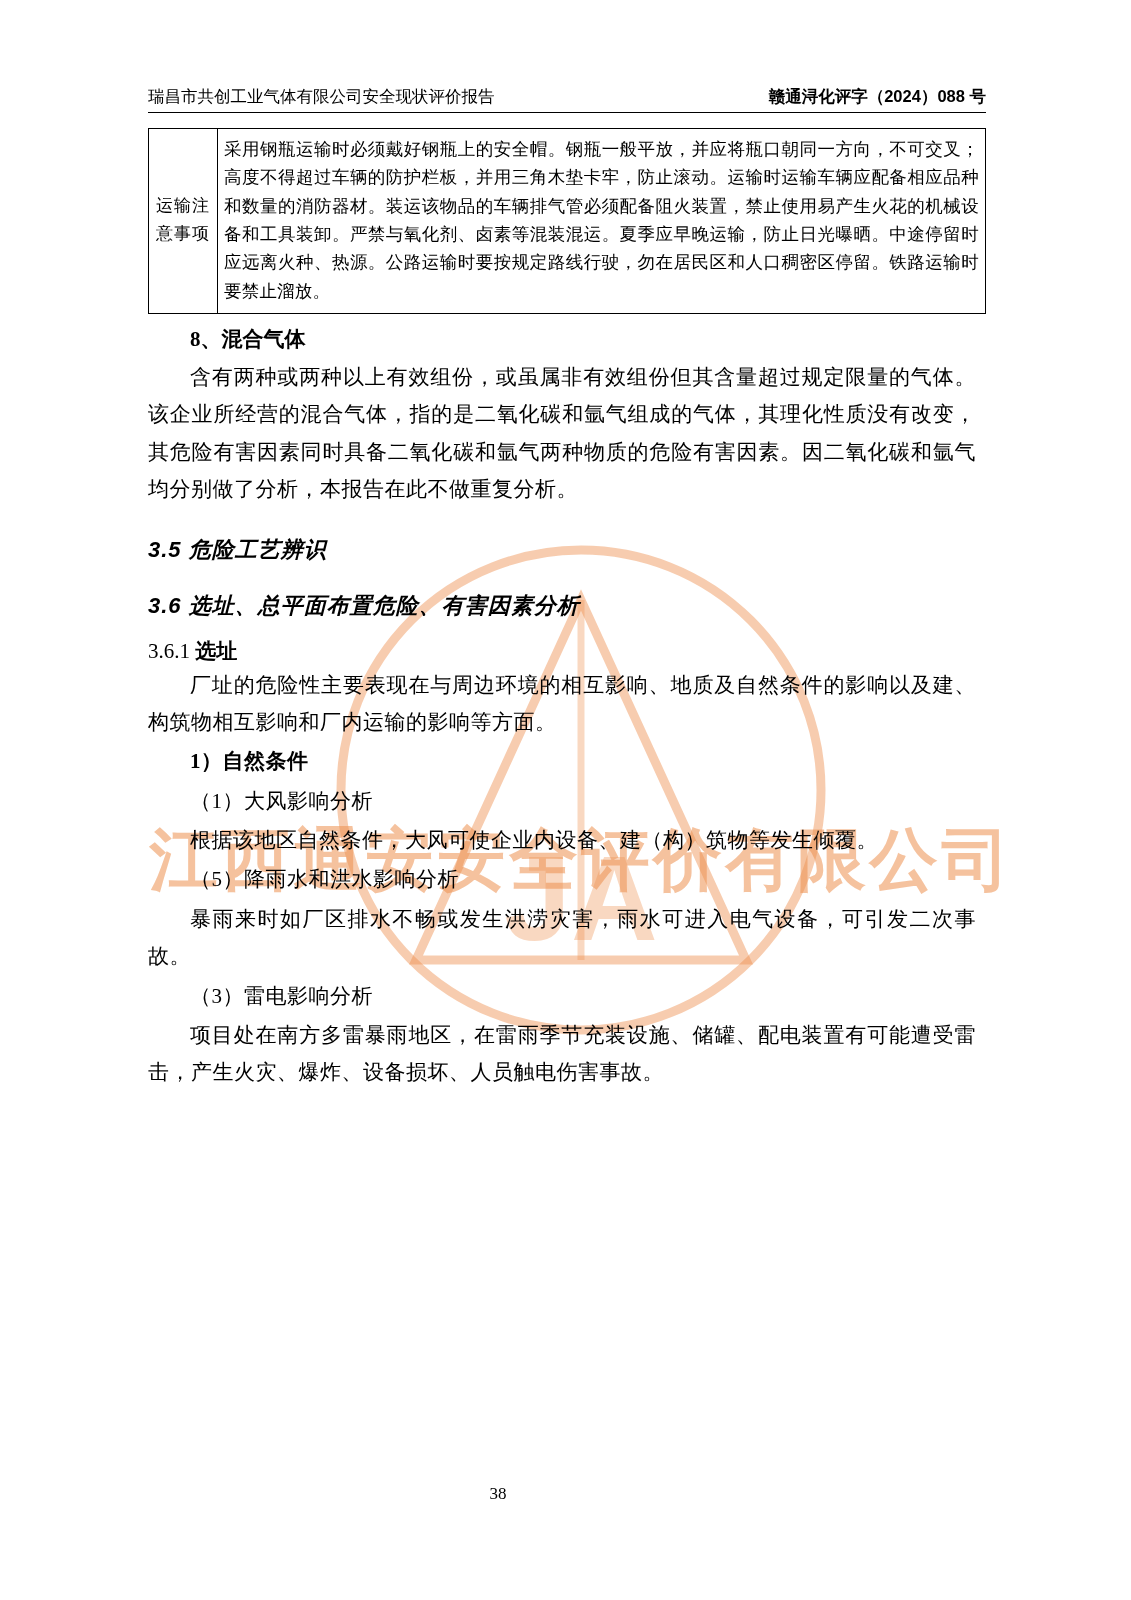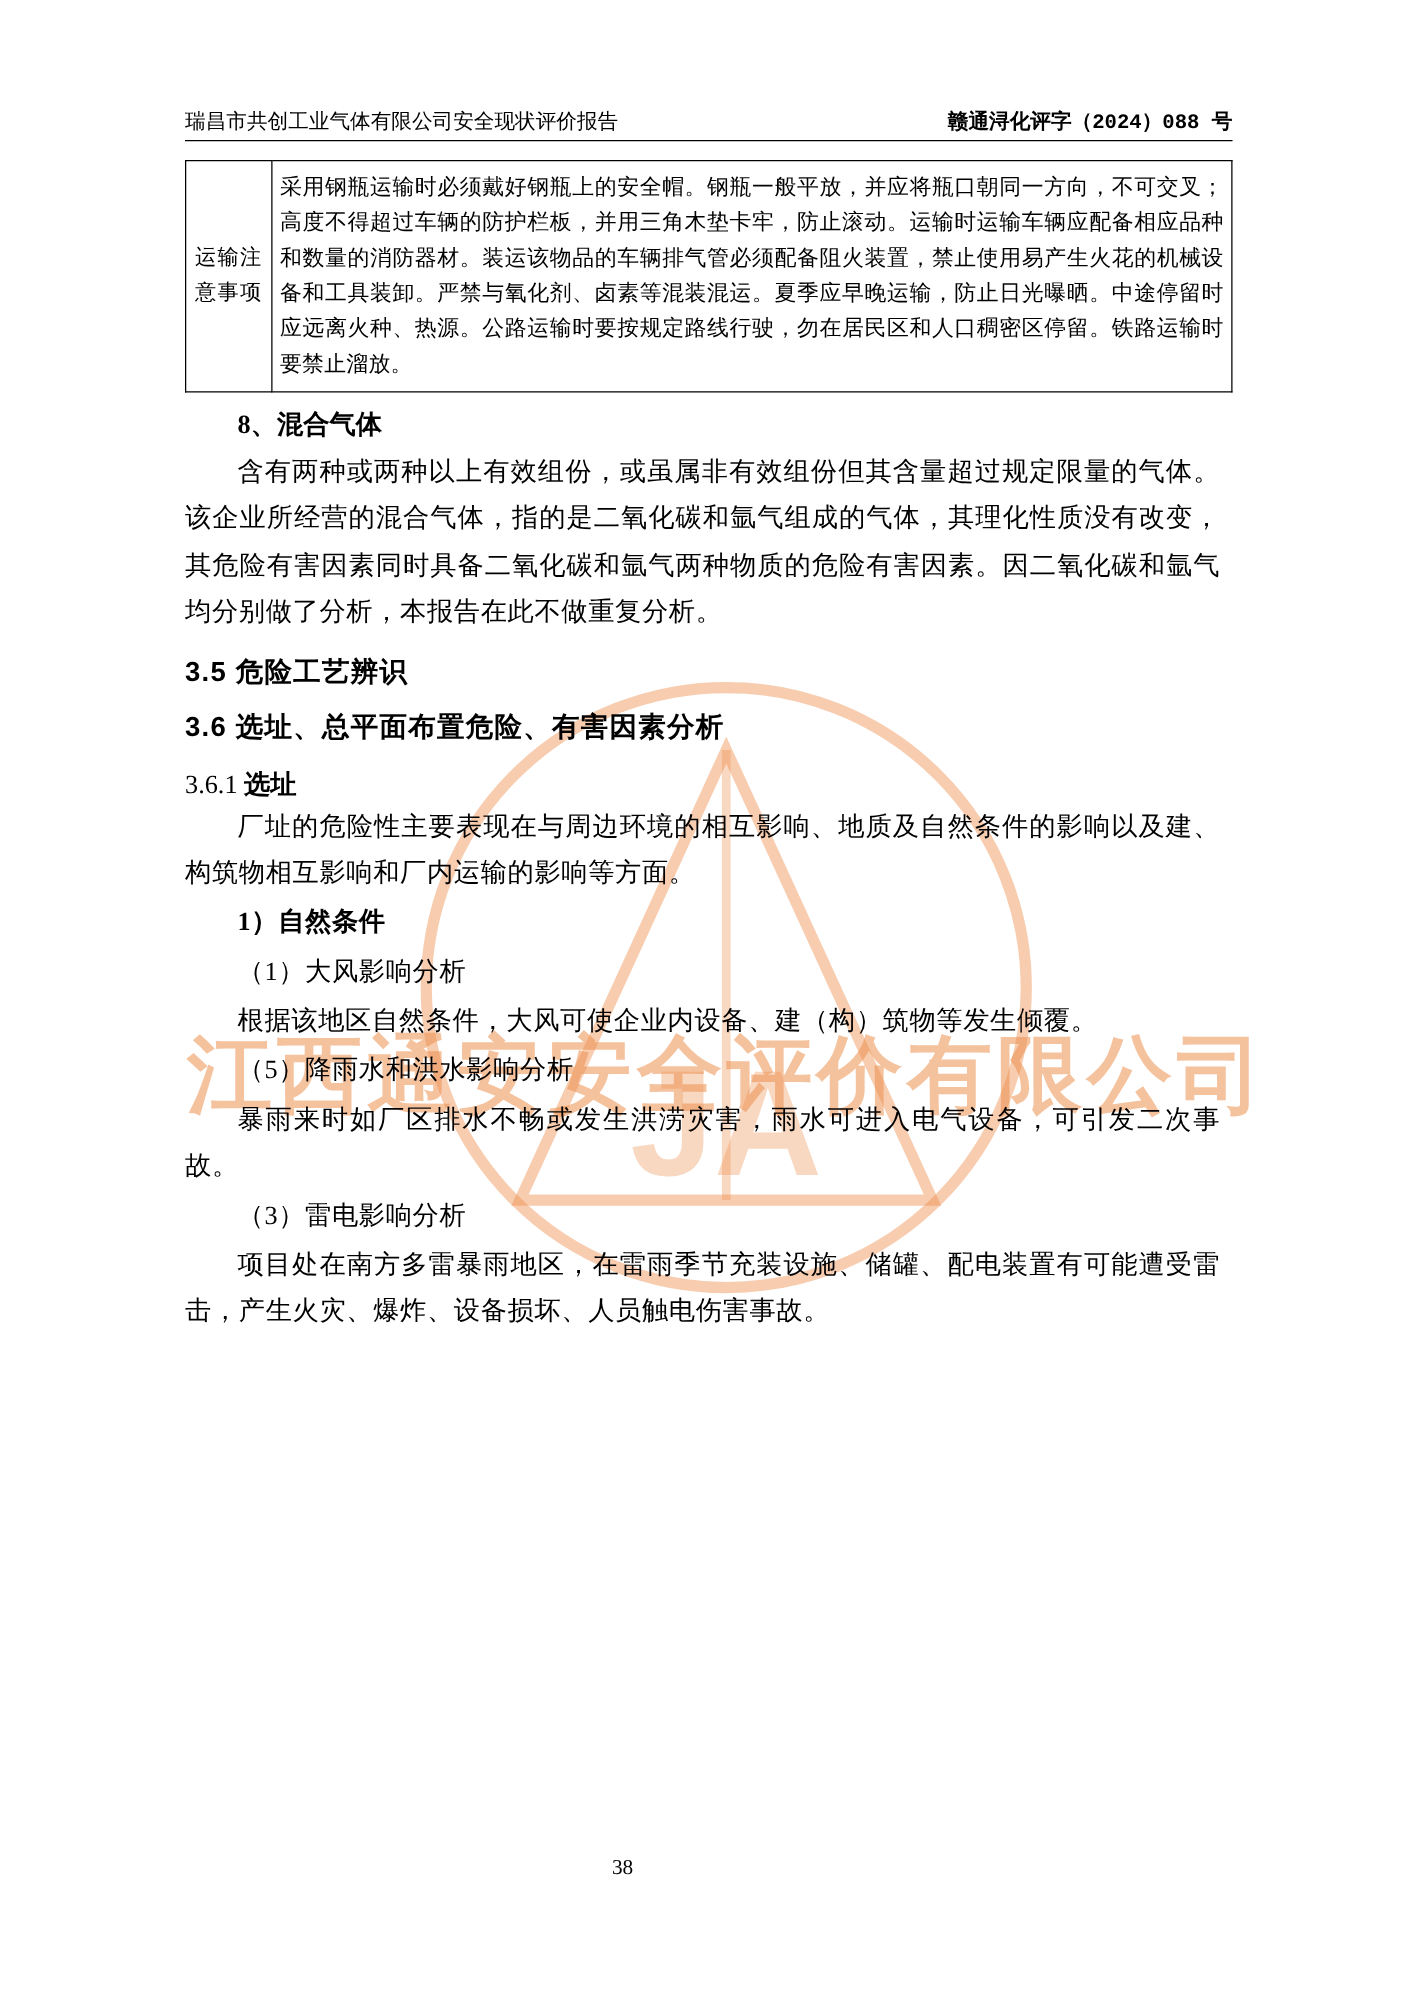--- a/index.html
+++ b/index.html
@@ -61,21 +61,21 @@
     display: flex;
     justify-content: space-between;
     align-items: flex-start;
     font-size: 16.5px;
     z-index: 10;
   }
   .doc-header .hdr-left {
     font-family: "Liberation Serif", serif;
   }
   .doc-header .hdr-right {
-    font-family: Liberation Mono, monospace;
+    font-family: Liberation Sans, sans-serif;
     font-weight: bold;
   }
   .header-rule {
     position: absolute;
     left: 148px;
     top: 112px;
     width: 838px;
     height: 1px;
     background: #000;
     z-index: 10;
@@ -119,23 +119,24 @@
   h3.sec-head {
     font-size: 21px;
     font-weight: bold;
     margin: 11px 0 6px 0;
     text-indent: 2em;
     font-family: "Liberation Serif", serif;
   }
   h2.num-head {
     font-size: 22px;
     font-weight: bold;
-    margin: 14px 0 4px 0;
+    margin: 26px 0 4px 0;
     font-family: "Liberation Sans", "DejaVu Sans", sans-serif;
     letter-spacing: 1px;
+    font-style: italic;
   }
   h4.sub-head {
     font-size: 21px;
     font-weight: normal;
     margin: 16px 0 2px 0;
     font-family: "Liberation Serif", serif;
   }
   h4.sub-head .sub-bold {
     font-weight: bold;
     font-family: Liberation Sans, sans-serif;

